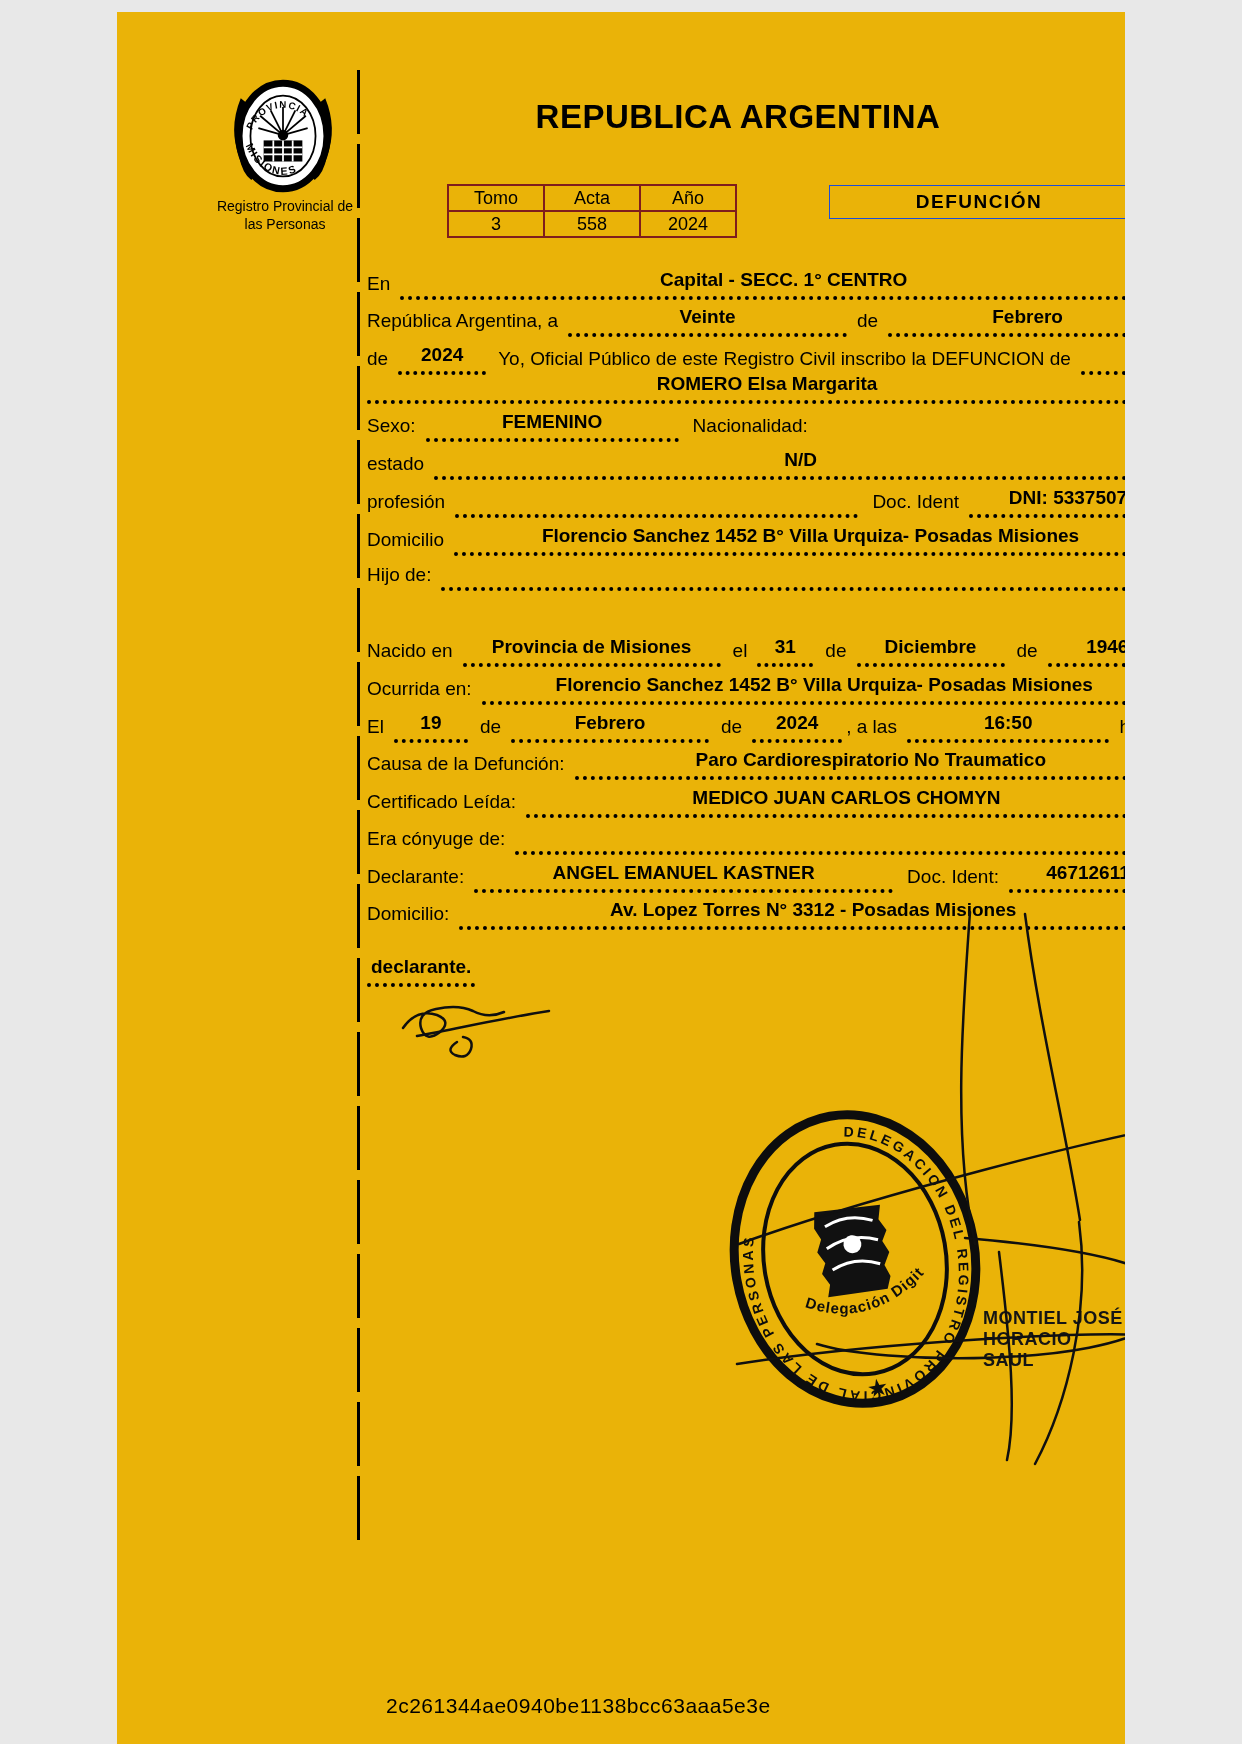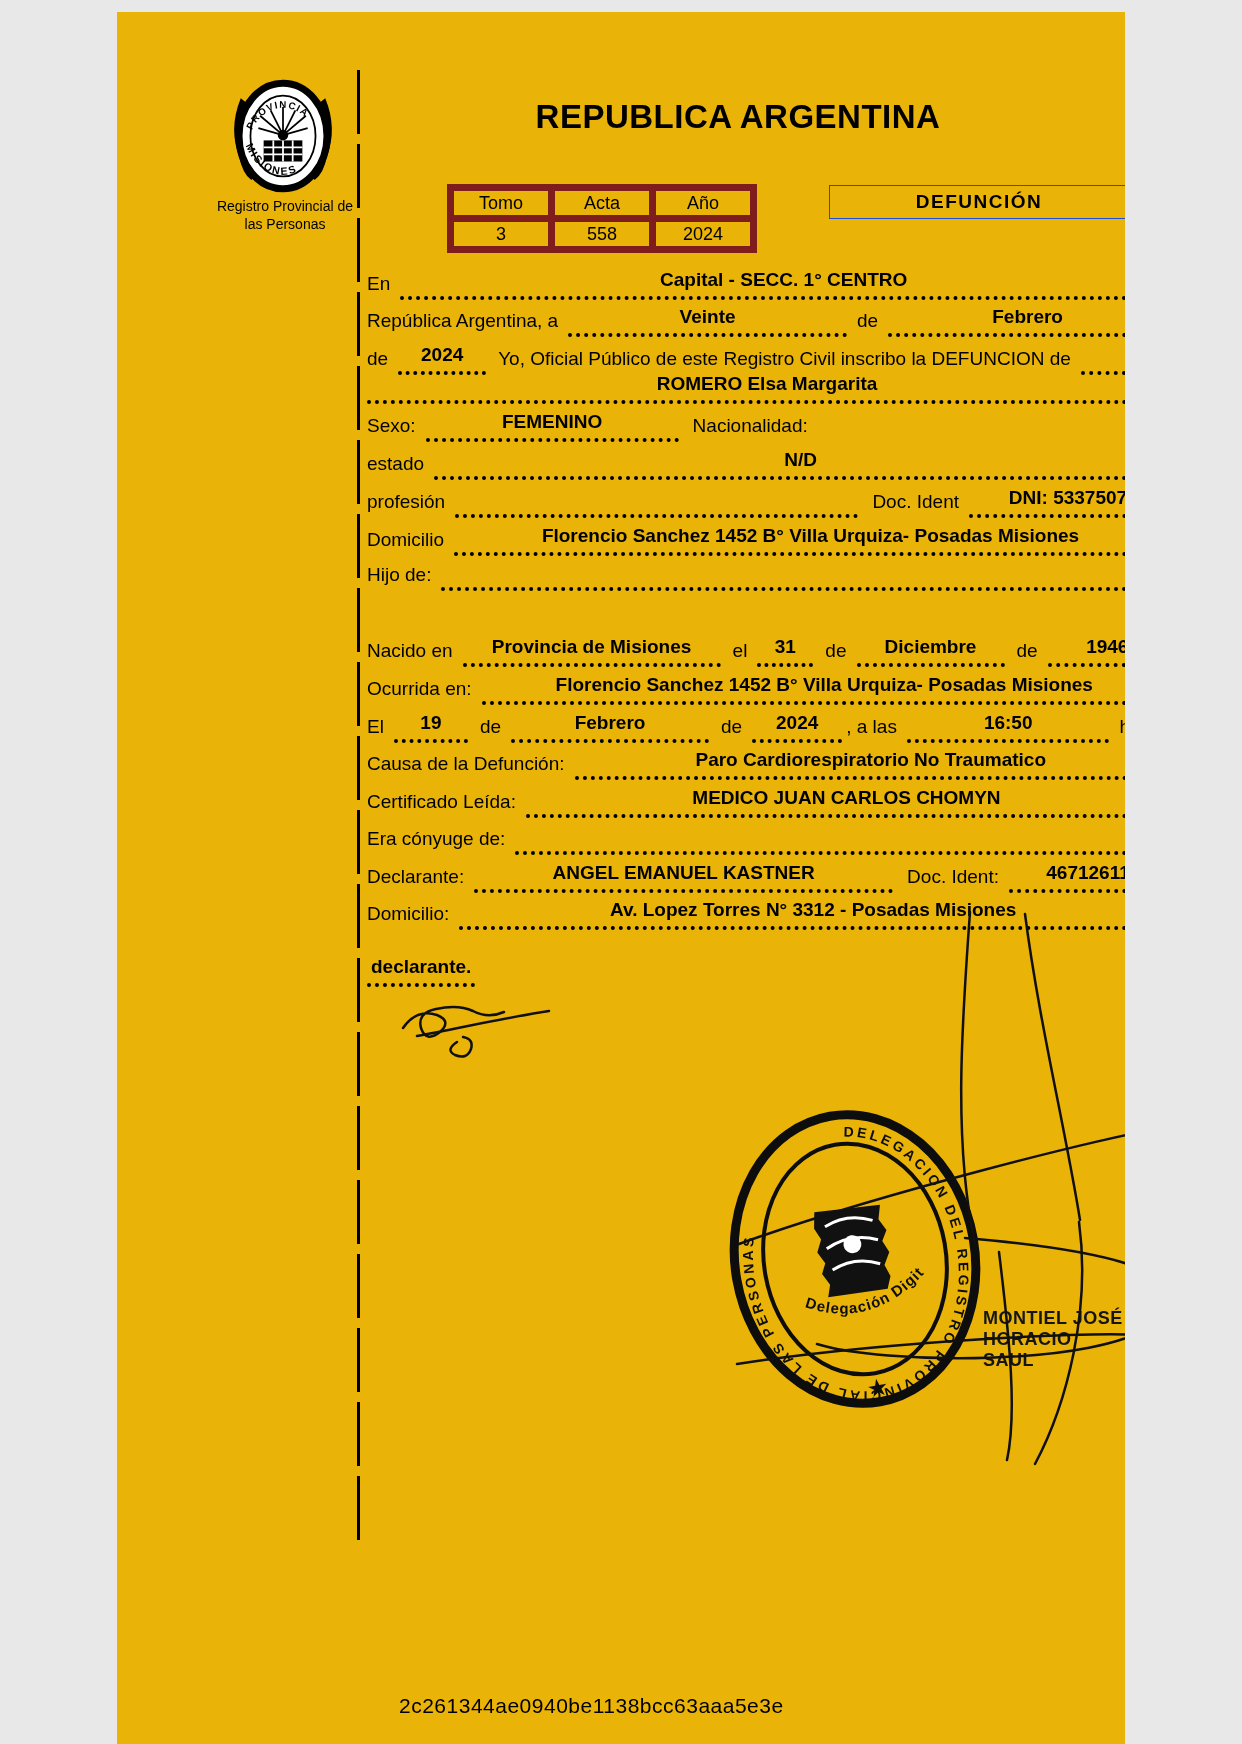--- a/index.html
+++ b/index.html
@@ -5,21 +5,21 @@
   html,body{margin:0;padding:0;background:#e8e8e8;}
   .page{position:relative;width:1008px;height:1744px;background:#eab308;
         font-family:"Liberation Sans",sans-serif;color:#000;overflow:hidden;margin:12px auto;}
   .abs{position:absolute;}
   
   .page-number{left:1016px;top:50px;font-size:20px;}
   .title{left:0;top:86px;width:1242px;text-align:center;font-size:33px;font-weight:bold;letter-spacing:.5px;}
   .org-name{left:88px;top:186px;width:160px;text-align:center;font-size:14px;line-height:1.25;}
   
   .rec-table{left:330px;top:172px;border-collapse:collapse;font-size:18px;}
-  .rec-table td{border:7px solid #7f1d1d;width:90px;height:24px;text-align:center;padding:0 2px;}
+  .rec-table td{border:2px solid #7f1d1d;width:90px;height:24px;text-align:center;padding:0 2px;}
   .def-box{left:712px;top:173px;width:298px;height:32px;border:1px solid #1d4ed8;
            display:flex;align-items:center;justify-content:center;
            font-size:19px;font-weight:bold;letter-spacing:1.5px;}
   
   .vline-left{left:240px;top:58px;width:3px;height:1470px;
       background:repeating-linear-gradient(to bottom,#000 0 64px,transparent 64px 74px);}
   .vline-right{left:1049px;top:234px;width:3px;height:680px;
       background:repeating-linear-gradient(to bottom,#000 0 13px,transparent 13px 46px);}
   .vline-far{left:1135px;top:1240px;width:3px;height:305px;
       background:repeating-linear-gradient(to bottom,#000 0 9px,transparent 9px 30px);}
@@ -29,21 +29,21 @@
   .fld{border-bottom:4px dotted #000;text-align:center;font-weight:bold;
        padding:0 4px 1px 4px;min-height:25px;min-width:30px;box-sizing:content-box;}
   .grow{flex:1;}
   .left-text{text-align:left;}
   
   .stamp{left:588px;top:1082px;width:300px;height:330px;}
   .official-name{left:866px;top:1296px;font-size:18px;font-weight:bold;letter-spacing:.5px;color:#151515;}
   .stamp-frag{left:1040px;top:1336px;font-size:13px;font-weight:bold;opacity:.65;}
   .sig-layer{left:0;top:0;width:1242px;height:1744px;pointer-events:none;}
   
-  .footer-code{left:282px;top:1682px;font-size:21px;letter-spacing:.5px;}
+  .footer-code{left:269px;top:1682px;font-size:21px;letter-spacing:.5px;}
 </style>
 </head>
 <body>
 
 <div class="page">
 
   <div class="abs page-number">158</div>
 
   <svg class="abs" style="left:104px;top:58px" width="124" height="132" viewBox="0 0 140 150">
     <path d="M22,32 q-14,34 -2,66 q4,20 14,27 l7,-9 q-12,-30 -9,-76 z" fill="#000"></path>

